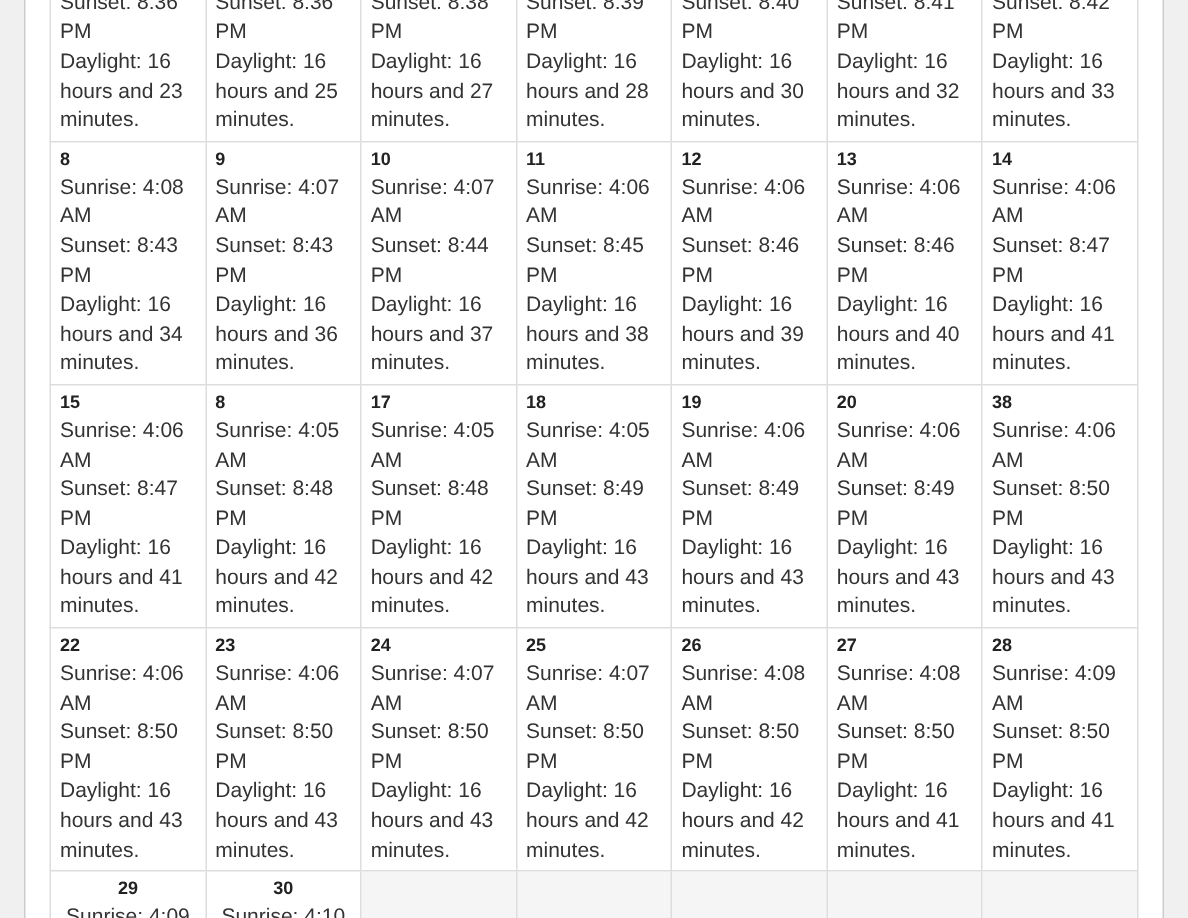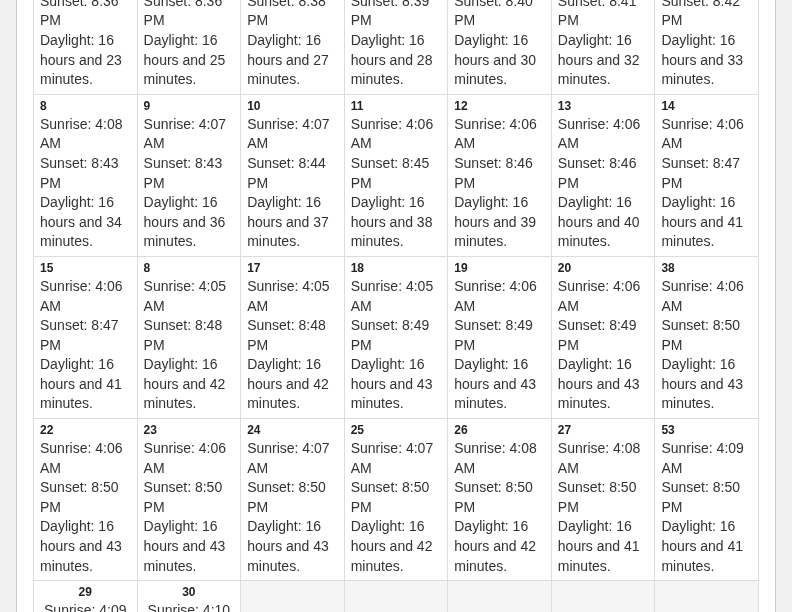--- a/index.html
+++ b/index.html
@@ -242,21 +242,21 @@
           </td>
           <td>
             <span class="day-number">26</span>
             <div class="day-info">Sunrise: 4:08 AM<br>Sunset: 8:50 PM<br>Daylight: 16 hours and 42 minutes.</div>
           </td>
           <td>
             <span class="day-number">27</span>
             <div class="day-info">Sunrise: 4:08 AM<br>Sunset: 8:50 PM<br>Daylight: 16 hours and 41 minutes.</div>
           </td>
           <td>
-            <span class="day-number">53</span>
+            <span class="day-number">28</span>
             <div class="day-info">Sunrise: 4:09 AM<br>Sunset: 8:50 PM<br>Daylight: 16 hours and 41 minutes.</div>
           </td>
         </tr>
         <tr class="last-row">
           <td>
             <span class="day-number">29</span>
             <div class="day-info">Sunrise: 4:09 AM<br>Sunset: 8:50 PM<br>Daylight: 16 hours and 40 minutes.</div>
           </td>
           <td>
             <span class="day-number">30</span>

